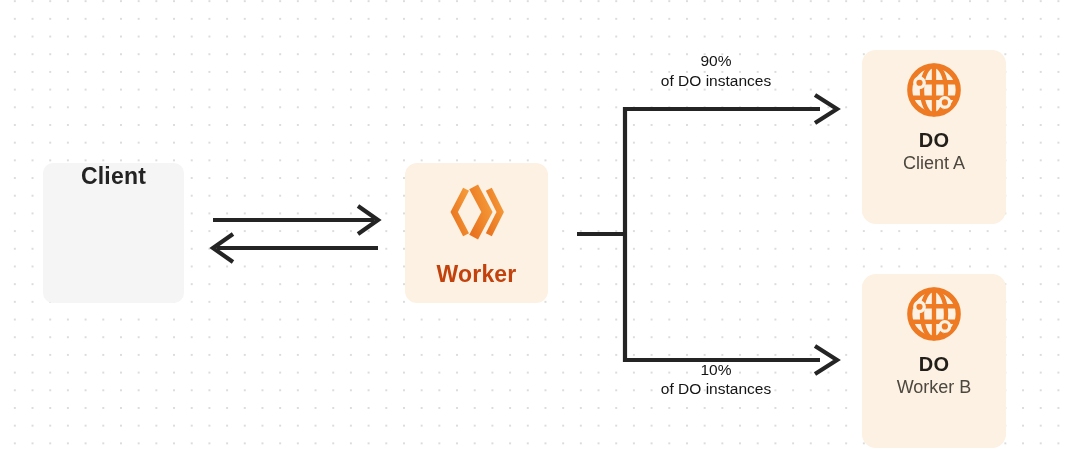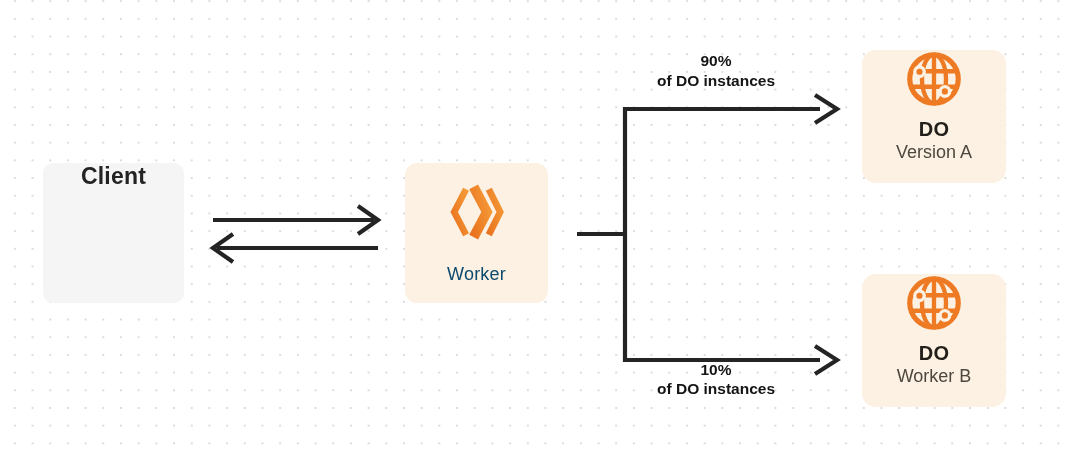--- a/index.html
+++ b/index.html
@@ -20,35 +20,36 @@
     left:43px;top:163px;width:141px;height:140px;
     background:#f5f5f6;border-radius:10px;
     justify-content:flex-start;
   }
   .node-client .node-label{font-size:23px;font-weight:700;color:#232323;letter-spacing:.2px;}
   .node-worker{
     left:405px;top:163px;width:143px;height:140px;
     background:#fcf1e2;border-radius:12px;
     padding-top:20px;
   }
-  .node-worker .node-label{margin-top:20px;font-size:18px;font-weight:400;color:#0c4a6e;line-height:27px;letter-spacing:.2px;}
+  .node-worker .node-label{margin-top:20px;font-size:23px;font-weight:700;color:#c2410c;line-height:27px;letter-spacing:.2px;}
   .worker-icon{width:55px;height:58px;display:block;}
   .node-do{
-    left:862px;width:144px;height:133px;
+    left:862px;width:144px;height:174px;
     background:#fcf1e2;border-radius:14px;
+    padding-top:11px;
   }
   .node-do-a{top:50px;}
   .node-do-b{top:274px;}
   .globe-icon{width:58px;height:58px;display:block;margin-bottom:9px;}
   .do-title{font-size:20px;font-weight:700;color:#221f1a;line-height:24px;letter-spacing:.2px;}
   .do-subtitle{font-size:18px;font-weight:400;color:#4d483f;line-height:22px;}
   .edge-label{
     position:absolute;left:616px;width:200px;
     display:flex;flex-direction:column;align-items:center;
-    font-size:15.5px;font-weight:700;color:#141414;line-height:20px;
+    font-size:15.5px;font-weight:400;color:#141414;line-height:20px;
     text-align:center;
   }
   .edge-label-top{top:51px;}
   .edge-label-bottom{top:360px;line-height:19px;}
   .defs-holder{position:absolute;width:0;height:0;overflow:hidden;}
 </style>
 </head>
 <body>
 
 <svg class="defs-holder" aria-hidden="true">
@@ -112,21 +113,21 @@
   <div class="edge-label edge-label-bottom">
     <span>10%</span>
     <span>of DO instances</span>
   </div>
 
   <div class="node node-do node-do-a">
     <svg class="globe-icon" viewBox="0 0 56 56">
       <use href="#globe-glyph"></use>
     </svg>
     <span class="do-title">DO</span>
-    <span class="do-subtitle">Version A</span>
+    <span class="do-subtitle">Client A</span>
   </div>
 
   <div class="node node-do node-do-b">
     <svg class="globe-icon" viewBox="0 0 56 56">
       <use href="#globe-glyph"></use>
     </svg>
     <span class="do-title">DO</span>
     <span class="do-subtitle">Worker B</span>
   </div>
 

